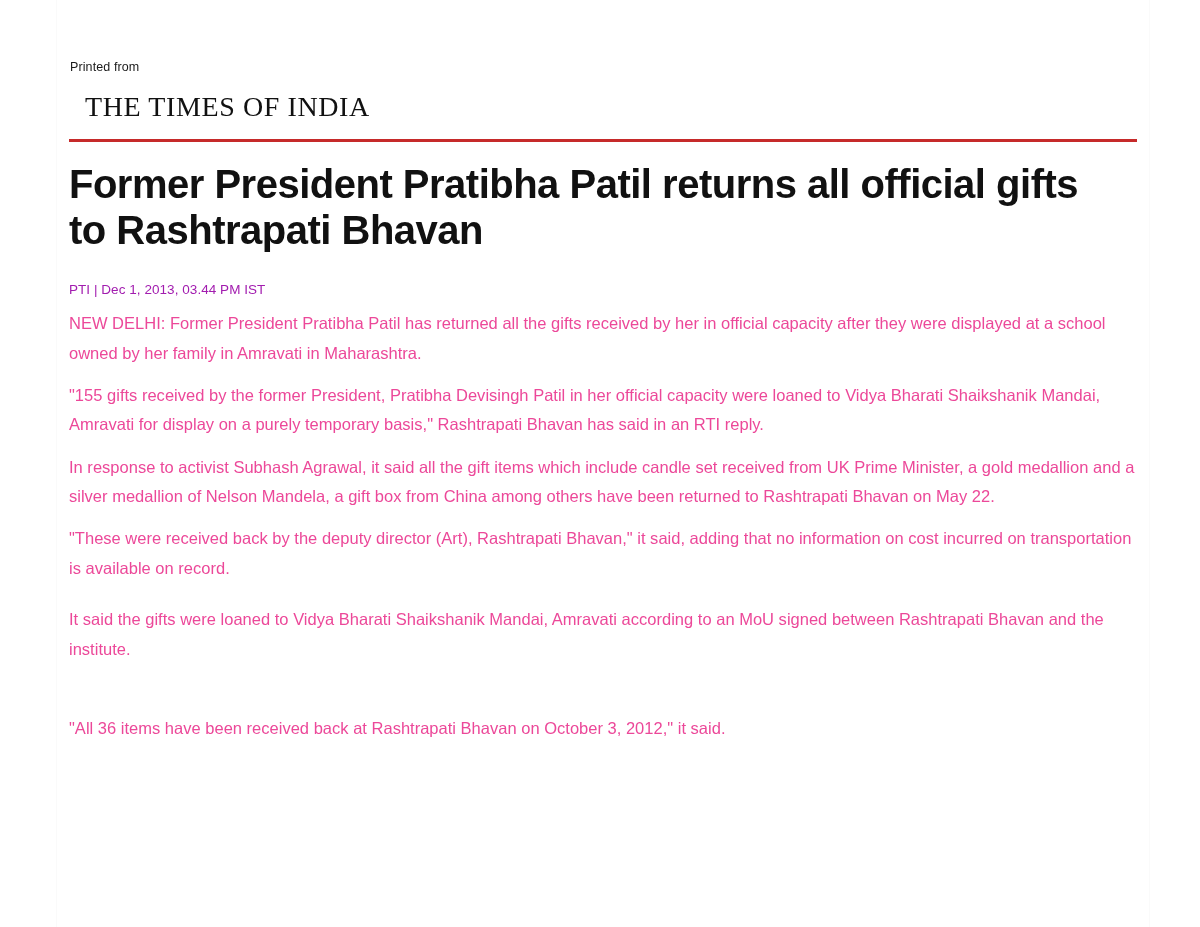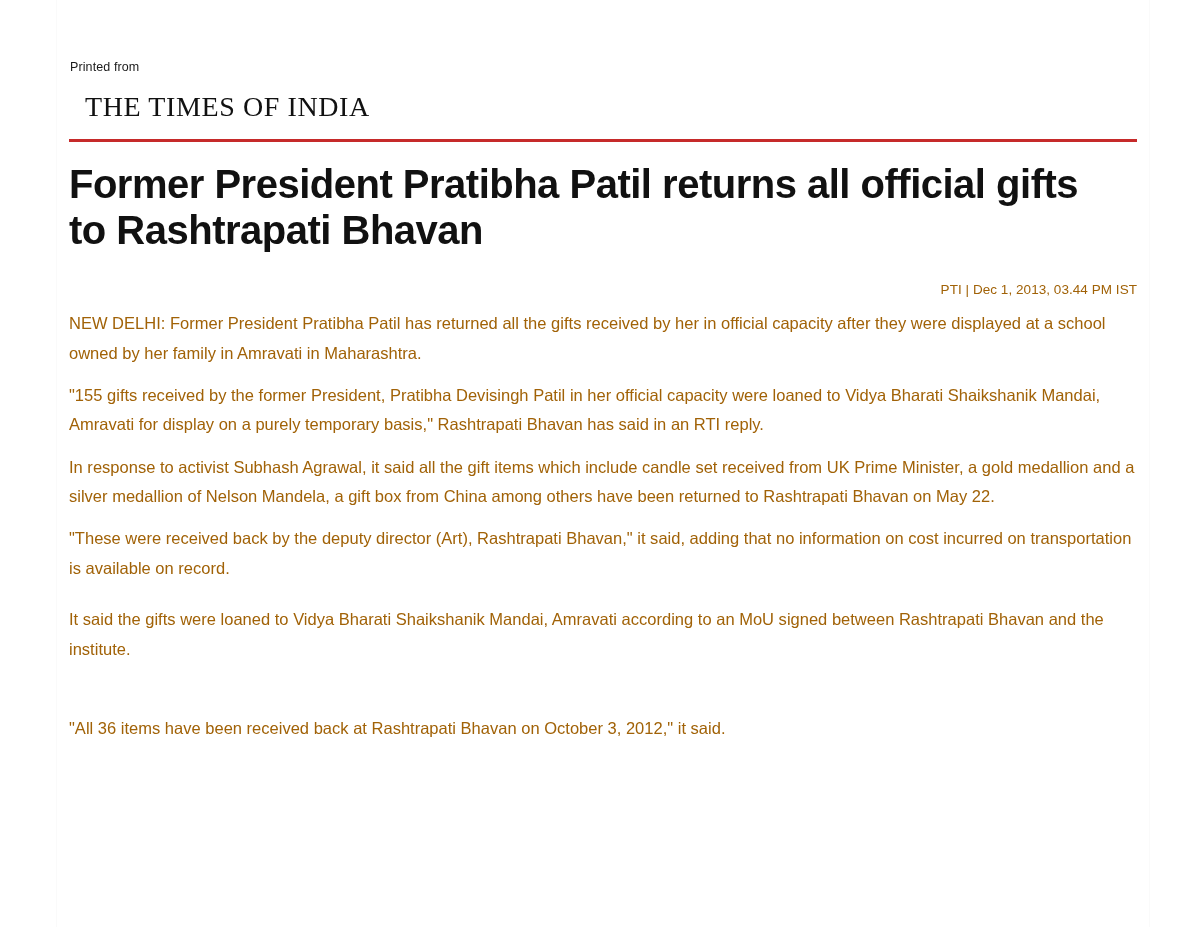--- a/index.html
+++ b/index.html
@@ -69,29 +69,28 @@
     font-size: 40px;
     font-weight: bold;
     line-height: 1.17;
     letter-spacing: -0.5px;
     color: #111111;
     margin: 19px 0 16px 0;
     max-width: 1040px;
   }
   .byline {
     font-size: 13.5px;
-    color: #a16207;
+    color: #a21caf;
     margin: 28px 0 0 0;
     letter-spacing: 0.05px;
-    text-align: right;
   }
   .article p.para {
     font-size: 16.5px;
     line-height: 1.78;
-    color: #a16207;
+    color: #ec4899;
     margin: 13px 0 0 0;
     letter-spacing: 0.01px;
   }
   .article p.para.first {
     margin-top: 12px;
   }
   .article p.para.gap-large {
     margin-top: 22px;
   }
   .article p.para.gap-xl {

